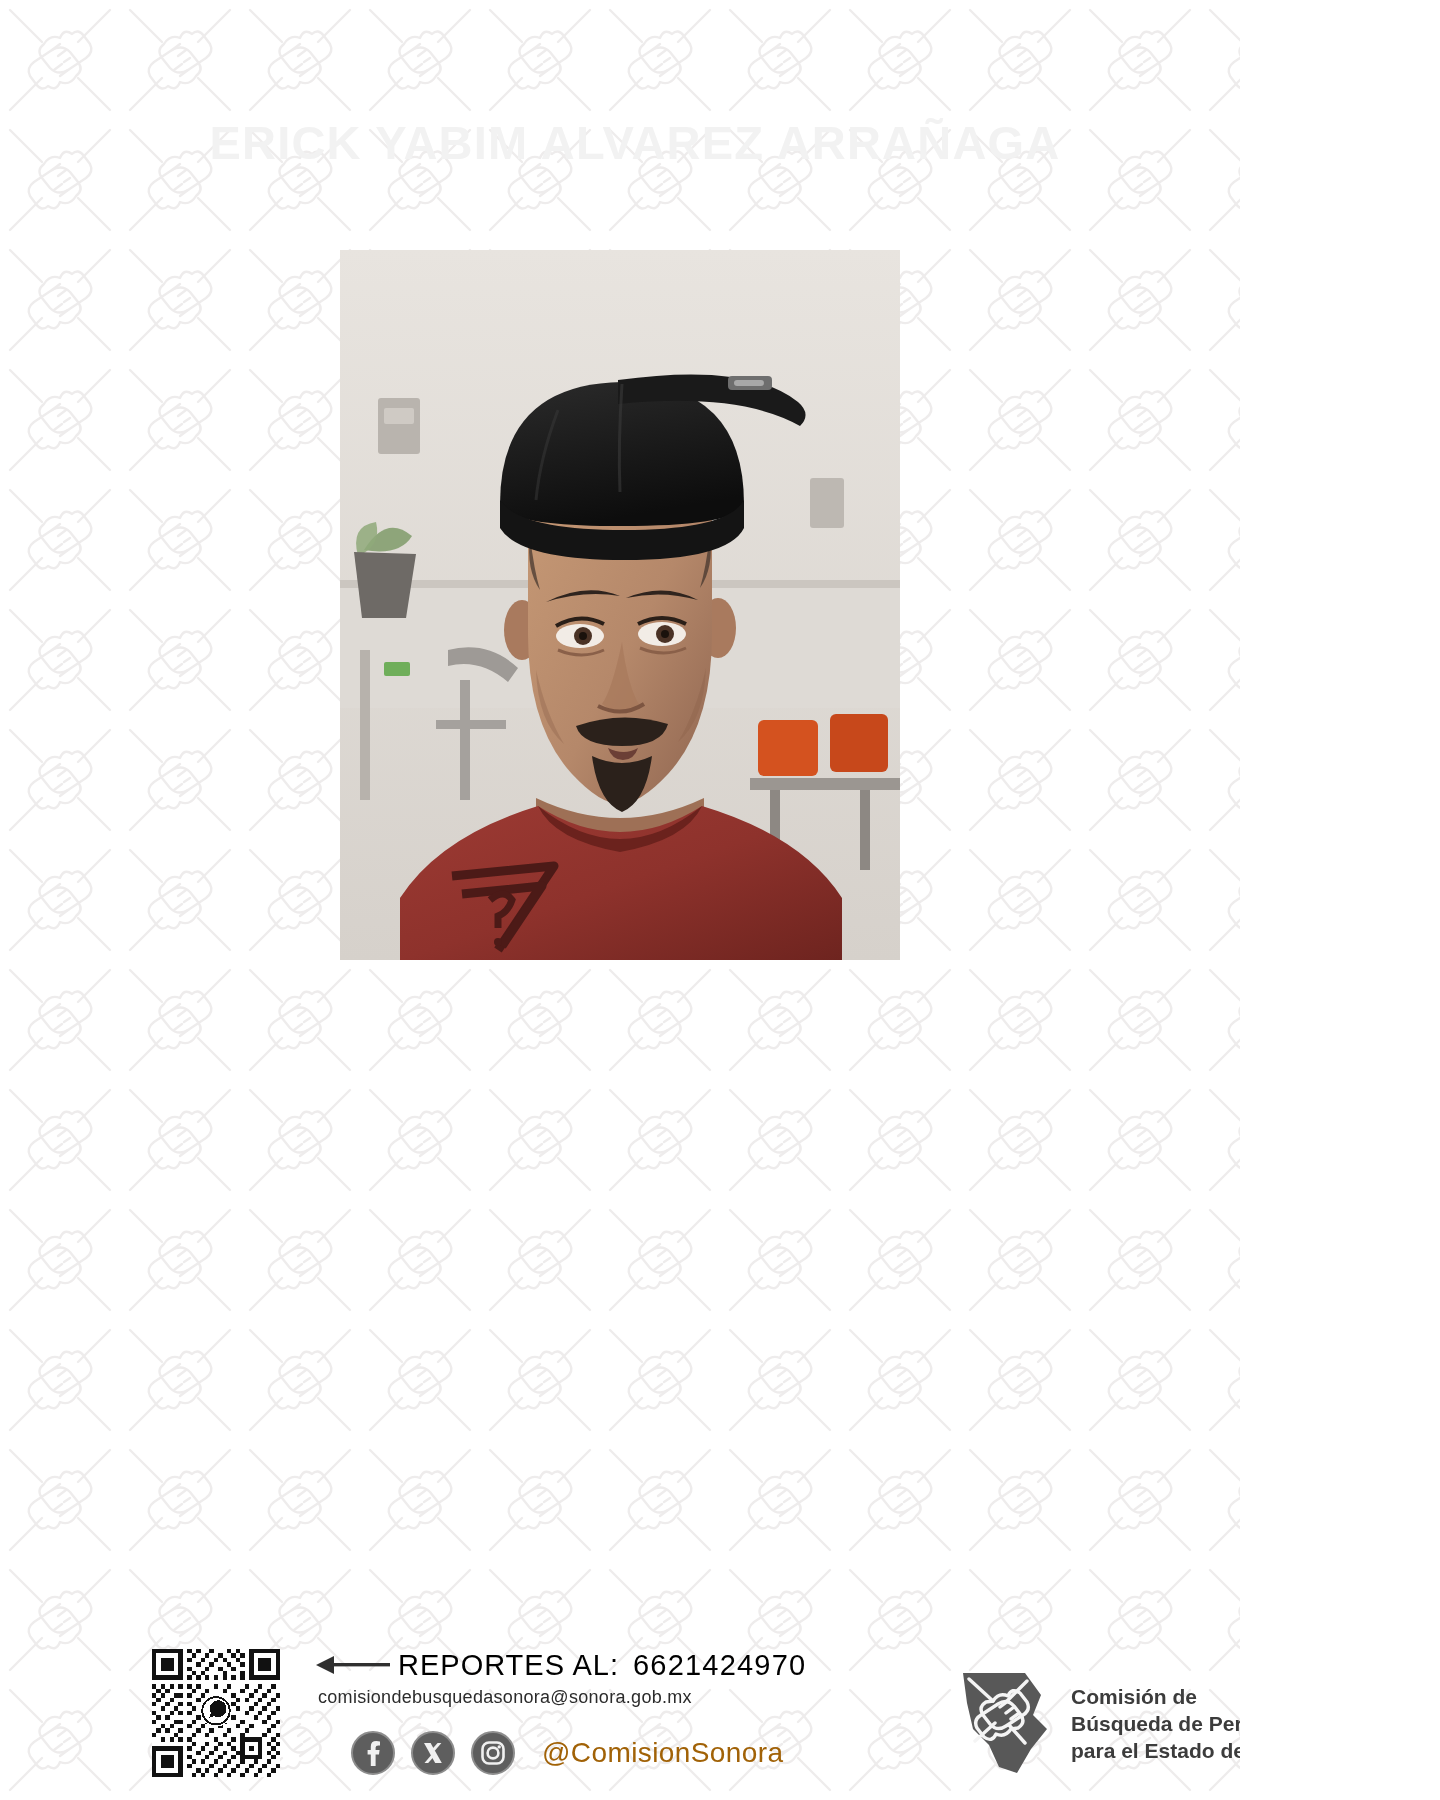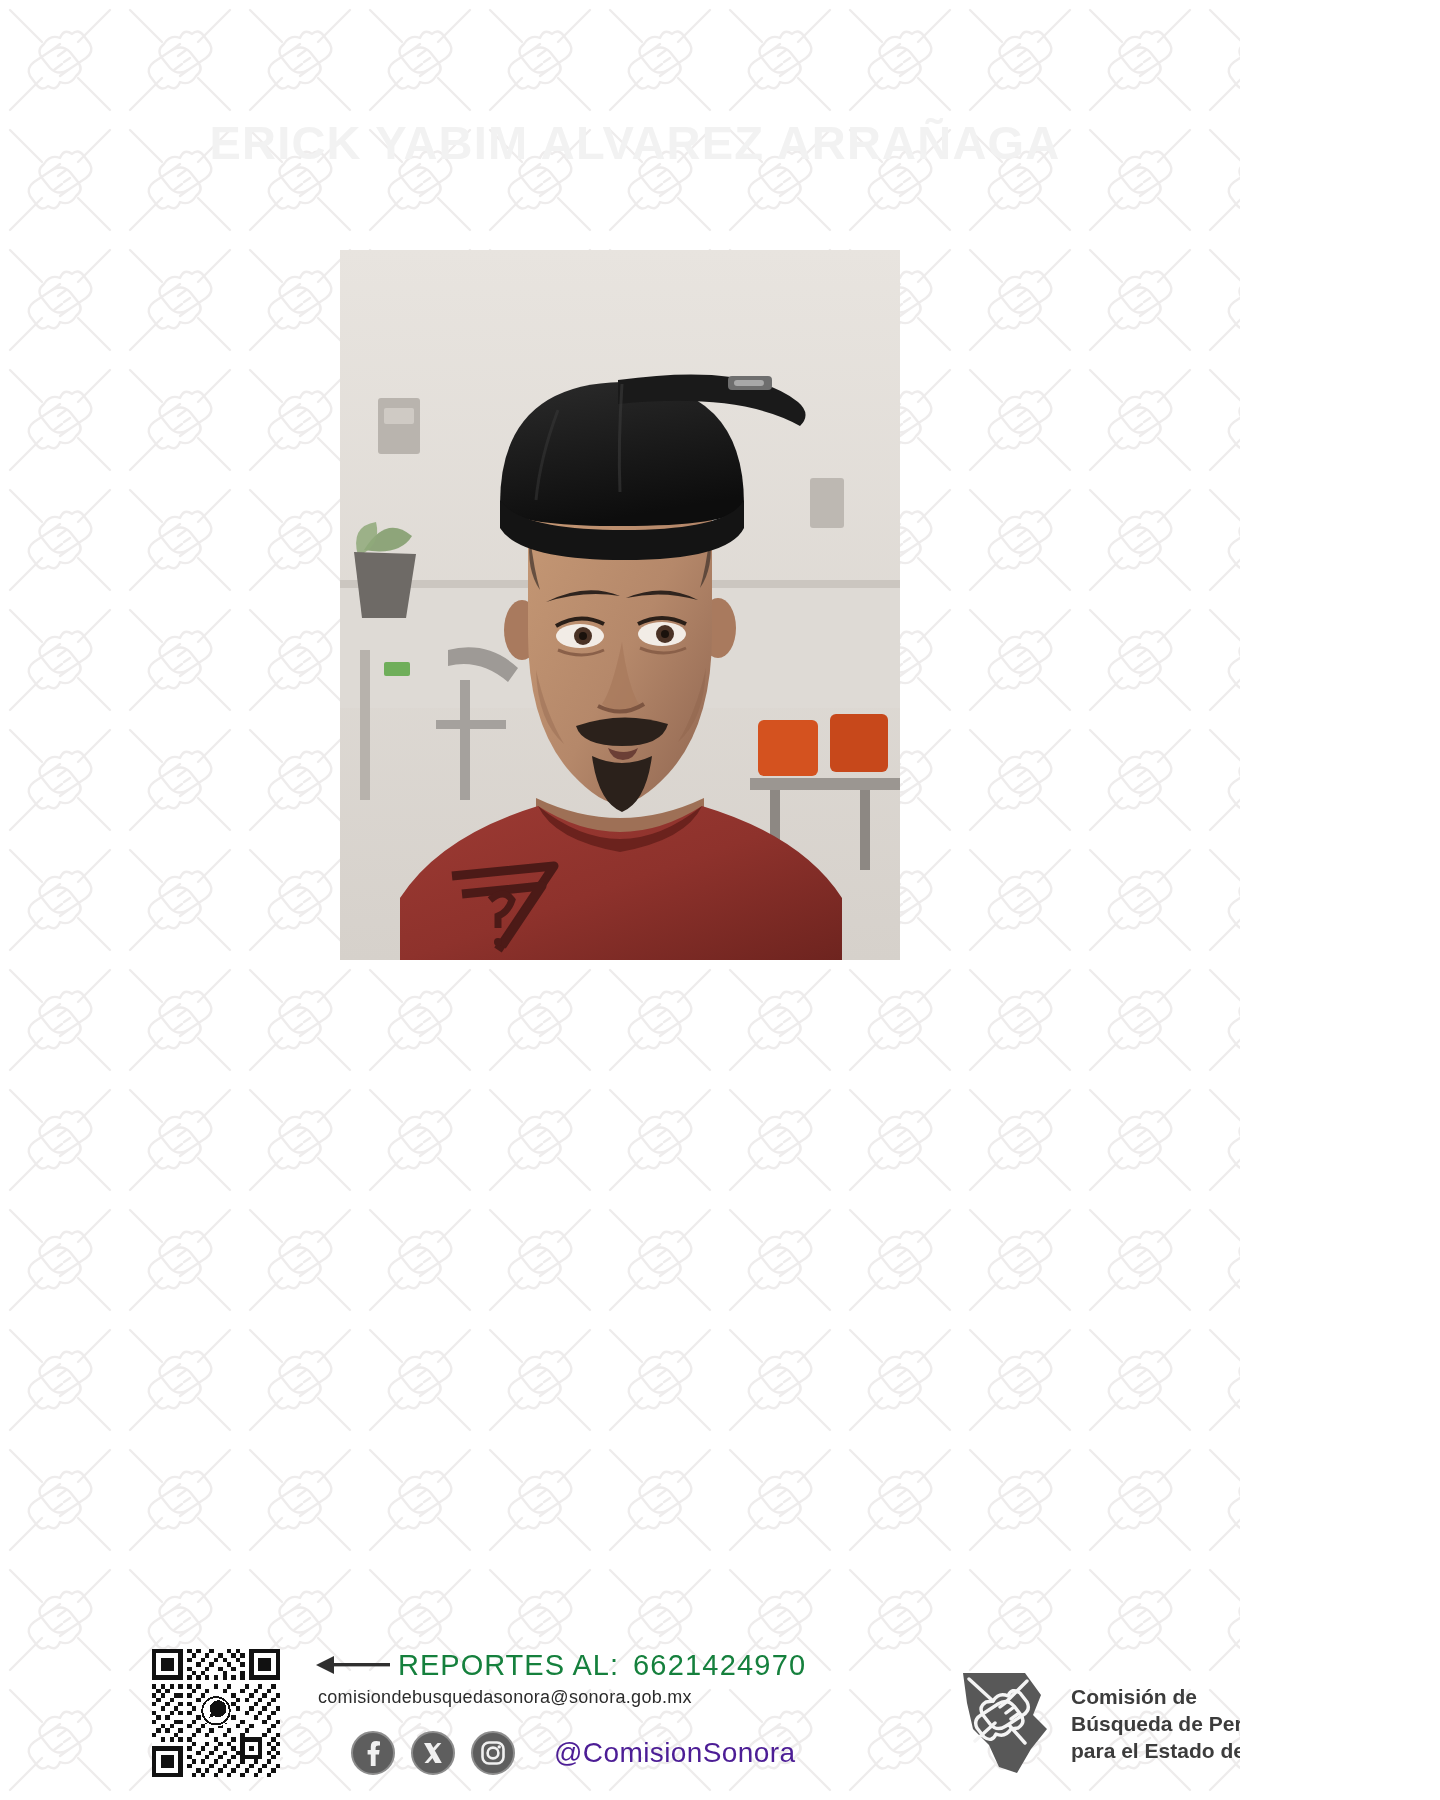--- a/index.html
+++ b/index.html
@@ -179,21 +179,21 @@
   }
 
   .reportes-line {
     display: flex;
     align-items: center;
     height: 40px;
   }
   .arrow-svg { margin-right: 6px; }
   .reportes-text {
     font-size: 29px;
-    color: #15803d;
+    color: #000000;
     letter-spacing: 1px;
     white-space: nowrap;
   }
   .reportes-text .num { margin-left: 14px; letter-spacing: 1.2px; }
 
   .email-line {
     font-size: 18px;
     color: #2b2b2b;
     letter-spacing: 0.3px;
     margin-top: 2px;
@@ -203,23 +203,23 @@
 
   .social-line {
     display: flex;
     align-items: center;
     margin-top: 22px;
     margin-left: 36px;
   }
   .social-icon { margin-right: 14px; }
   .social-handle {
     font-size: 28px;
-    color: #4c1d95;
+    color: #a16207;
     letter-spacing: 0.4px;
-    margin-left: 24px;
+    margin-left: 12px;
     white-space: nowrap;
   }
 
   .logo-block {
     position: absolute;
     left: 955px;
     top: 22px;
     display: flex;
     align-items: center;
   }

